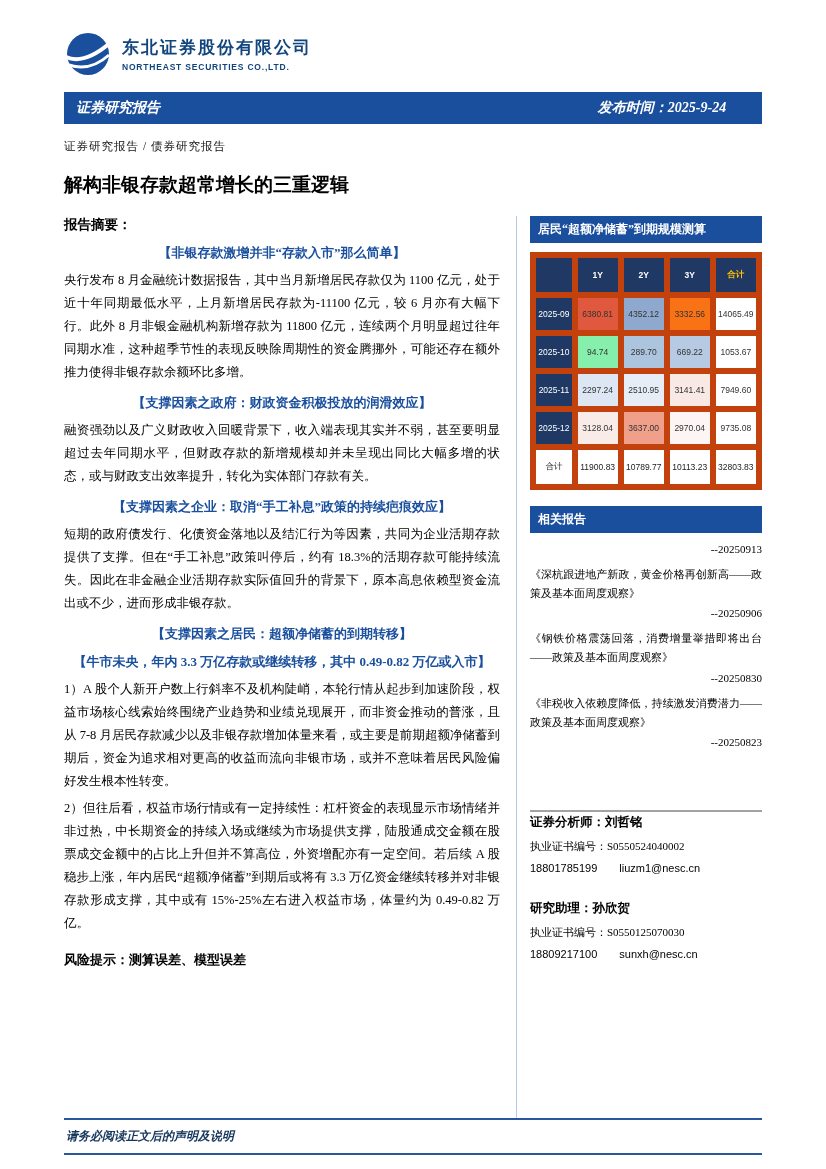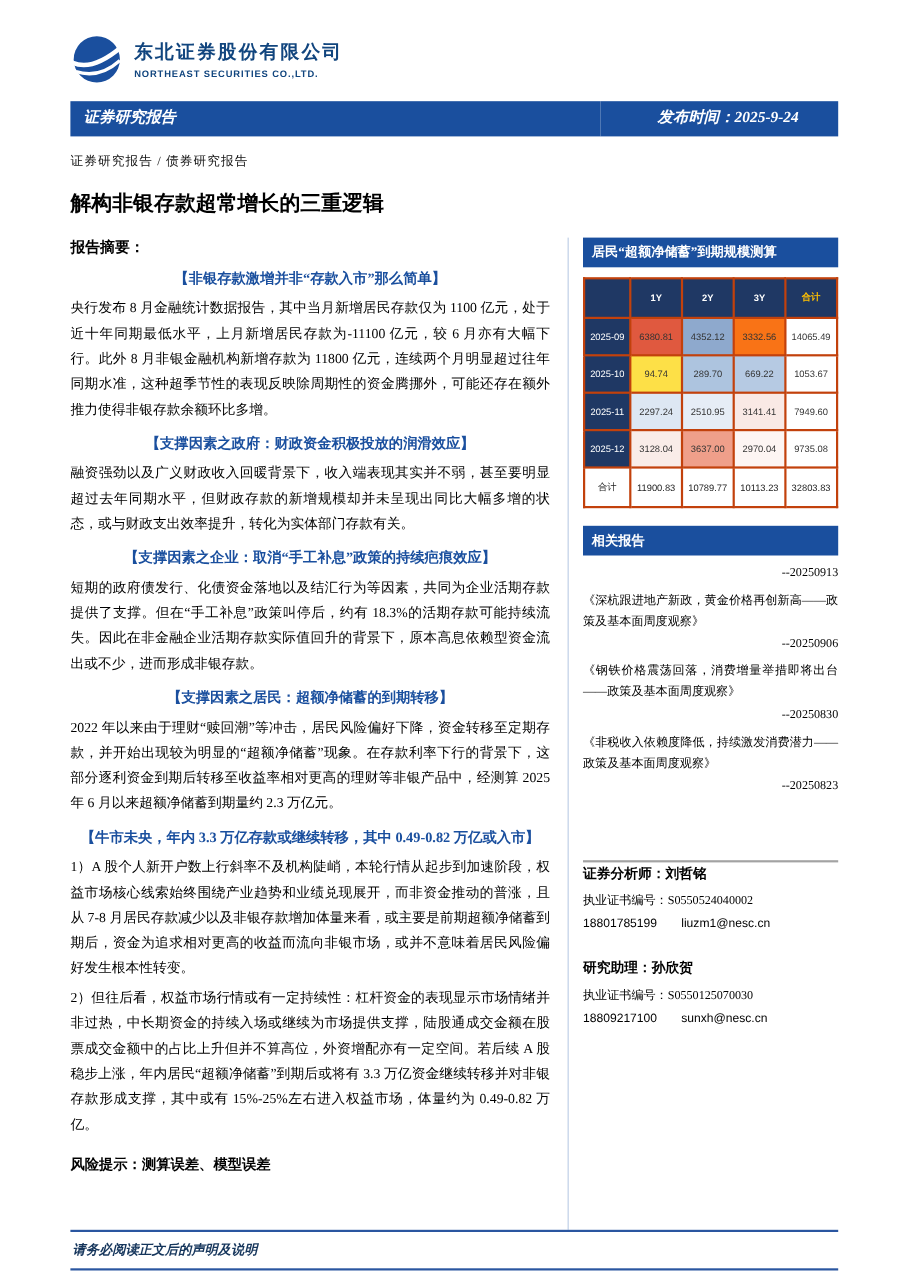--- a/index.html
+++ b/index.html
@@ -31,21 +31,21 @@
 
   .summary-heading{font-size:13.5px;font-weight:bold;}
   .sec-h{font-size:13px;font-weight:bold;color:#1a4f9e;text-align:center;margin:10px 0 7px 0;}
   .sec-p{font-size:12.5px;line-height:1.84;text-align:justify;margin:0 0 4px 0;}
   .risk{font-size:13px;font-weight:bold;margin-top:16px;}
 
   
   .side-title{background:#1a4f9e;color:#fff;font-size:12px;font-weight:bold;padding:5px 8px;}
   .mtable{width:100%;border-collapse:collapse;margin-top:9px;
           font-family:"Liberation Sans","DejaVu Sans",sans-serif;}
-  .mtable th,.mtable td{border:2px solid #c2410c;font-size:8.5px;text-align:center;padding:11px 1px;color:#333;}
+  .mtable th,.mtable td{border:6px solid #c2410c;font-size:8.5px;text-align:center;padding:11px 1px;color:#333;}
   .mtable th{background:#1f3864;color:#fff;font-weight:bold;}
   .mtable th.totalh{color:#ffc000;}
   .mtable td.lbl{background:#1f3864;color:#fff;}
   .mtable tr.total-row td,.mtable tr.total-row td.lbl{background:#fff;color:#222;}
 
   .related-title{margin-top:16px;}
   .rel-item{margin-top:10px;}
   .rel-title-text{font-size:11px;line-height:1.75;text-align:justify;color:#000;}
   .rel-date{font-size:11px;text-align:right;margin-top:4px;color:#000;}
 
@@ -97,21 +97,20 @@
       <h2 class="sec-h">【非银存款激增并非“存款入市”那么简单】</h2>
       <p class="sec-p">央行发布 8 月金融统计数据报告，其中当月新增居民存款仅为 1100 亿元，处于近十年同期最低水平，上月新增居民存款为-11100 亿元，较 6 月亦有大幅下行。此外 8 月非银金融机构新增存款为 11800 亿元，连续两个月明显超过往年同期水准，这种超季节性的表现反映除周期性的资金腾挪外，可能还存在额外推力使得非银存款余额环比多增。</p>
 
       <h2 class="sec-h">【支撑因素之政府：财政资金积极投放的润滑效应】</h2>
       <p class="sec-p">融资强劲以及广义财政收入回暖背景下，收入端表现其实并不弱，甚至要明显超过去年同期水平，但财政存款的新增规模却并未呈现出同比大幅多增的状态，或与财政支出效率提升，转化为实体部门存款有关。</p>
 
       <h2 class="sec-h">【支撑因素之企业：取消“手工补息”政策的持续疤痕效应】</h2>
       <p class="sec-p">短期的政府债发行、化债资金落地以及结汇行为等因素，共同为企业活期存款提供了支撑。但在“手工补息”政策叫停后，约有 18.3%的活期存款可能持续流失。因此在非金融企业活期存款实际值回升的背景下，原本高息依赖型资金流出或不少，进而形成非银存款。</p>
 
       <h2 class="sec-h">【支撑因素之居民：超额净储蓄的到期转移】</h2>
-      <p class="sec-p">2022 年以来由于理财“赎回潮”等冲击，居民风险偏好下降，资金转移至定期存款，并开始出现较为明显的“超额净储蓄”现象。在存款利率下行的背景下，这部分逐利资金到期后转移至收益率相对更高的理财等非银产品中，经测算 2025 年 6 月以来超额净储蓄到期量约 2.3 万亿元。</p>
 
       <h2 class="sec-h">【牛市未央，年内 3.3 万亿存款或继续转移，其中 0.49-0.82 万亿或入市】</h2>
       <p class="sec-p">1）A 股个人新开户数上行斜率不及机构陡峭，本轮行情从起步到加速阶段，权益市场核心线索始终围绕产业趋势和业绩兑现展开，而非资金推动的普涨，且从 7-8 月居民存款减少以及非银存款增加体量来看，或主要是前期超额净储蓄到期后，资金为追求相对更高的收益而流向非银市场，或并不意味着居民风险偏好发生根本性转变。</p>
       <p class="sec-p">2）但往后看，权益市场行情或有一定持续性：杠杆资金的表现显示市场情绪并非过热，中长期资金的持续入场或继续为市场提供支撑，陆股通成交金额在股票成交金额中的占比上升但并不算高位，外资增配亦有一定空间。若后续 A 股稳步上涨，年内居民“超额净储蓄”到期后或将有 3.3 万亿资金继续转移并对非银存款形成支撑，其中或有 15%-25%左右进入权益市场，体量约为 0.49-0.82 万亿。</p>
 
       <div class="risk">风险提示：测算误差、模型误差</div>
     </main>
 
     <aside class="sidebar">
 
@@ -128,21 +127,21 @@
         </tr>
         <tr>
           <td class="lbl">2025-09</td>
           <td style="background-color: rgb(224, 89, 63);">6380.81</td>
           <td style="background-color: rgb(142, 169, 205);">4352.12</td>
           <td style="background-color: #f97316;">3332.56</td>
           <td style="background-color: rgb(255, 255, 255);">14065.49</td>
         </tr>
         <tr>
           <td class="lbl">2025-10</td>
-          <td style="background-color: #fde047;">94.74</td>
+          <td style="background-color: #86efac;">94.74</td>
           <td style="background-color: rgb(173, 196, 223);">289.70</td>
           <td style="background-color: rgb(182, 202, 227);">669.22</td>
           <td style="background-color: rgb(255, 255, 255);">1053.67</td>
         </tr>
         <tr>
           <td class="lbl">2025-11</td>
           <td style="background-color: rgb(221, 231, 243);">2297.24</td>
           <td style="background-color: rgb(230, 237, 246);">2510.95</td>
           <td style="background-color: rgb(249, 233, 229);">3141.41</td>
           <td style="background-color: rgb(255, 255, 255);">7949.60</td>

